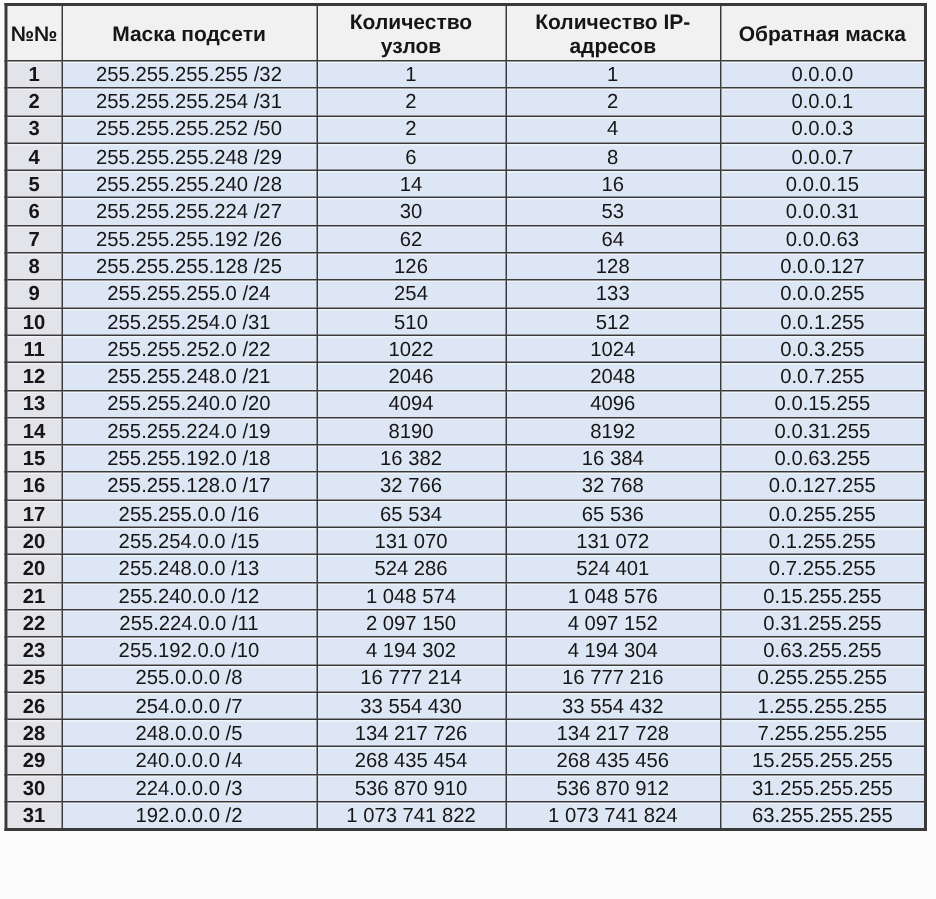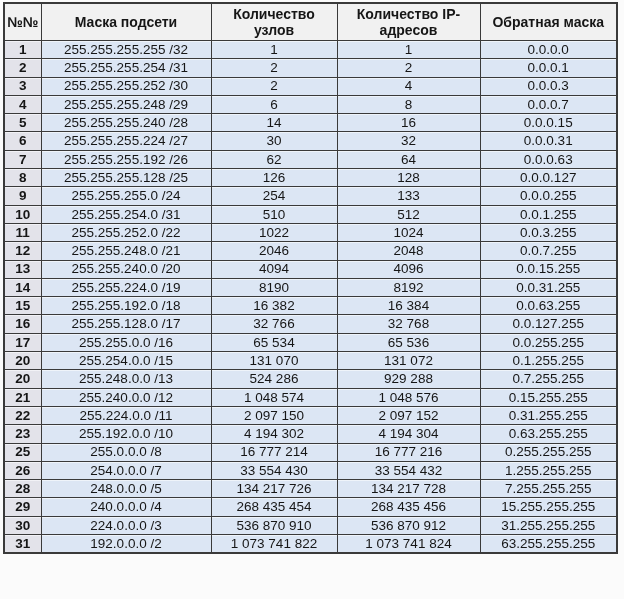--- a/index.html
+++ b/index.html
@@ -89,21 +89,21 @@
         </tr>
         <tr>
           <td class="numcol">2</td>
           <td>255.255.255.254 /31</td>
           <td>2</td>
           <td>2</td>
           <td>0.0.0.1</td>
         </tr>
         <tr>
           <td class="numcol">3</td>
-          <td>255.255.255.252 /30</td>
+          <td>255.255.255.252 /50</td>
           <td>2</td>
           <td>4</td>
           <td>0.0.0.3</td>
         </tr>
         <tr>
           <td class="numcol">4</td>
           <td>255.255.255.248 /29</td>
           <td>6</td>
           <td>8</td>
           <td>0.0.0.7</td>
@@ -112,21 +112,21 @@
           <td class="numcol">5</td>
           <td>255.255.255.240 /28</td>
           <td>14</td>
           <td>16</td>
           <td>0.0.0.15</td>
         </tr>
         <tr>
           <td class="numcol">6</td>
           <td>255.255.255.224 /27</td>
           <td>30</td>
-          <td>32</td>
+          <td>53</td>
           <td>0.0.0.31</td>
         </tr>
         <tr>
           <td class="numcol">7</td>
           <td>255.255.255.192 /26</td>
           <td>62</td>
           <td>64</td>
           <td>0.0.0.63</td>
         </tr>
         <tr>
@@ -203,35 +203,35 @@
           <td class="numcol">20</td>
           <td>255.254.0.0 /15</td>
           <td>131 070</td>
           <td>131 072</td>
           <td>0.1.255.255</td>
         </tr>
         <tr>
           <td class="numcol">20</td>
           <td>255.248.0.0 /13</td>
           <td>524 286</td>
-          <td>929 288</td>
+          <td>524 401</td>
           <td>0.7.255.255</td>
         </tr>
         <tr>
           <td class="numcol">21</td>
           <td>255.240.0.0 /12</td>
           <td>1 048 574</td>
           <td>1 048 576</td>
           <td>0.15.255.255</td>
         </tr>
         <tr>
           <td class="numcol">22</td>
           <td>255.224.0.0 /11</td>
           <td>2 097 150</td>
-          <td>2 097 152</td>
+          <td>4 097 152</td>
           <td>0.31.255.255</td>
         </tr>
         <tr>
           <td class="numcol">23</td>
           <td>255.192.0.0 /10</td>
           <td>4 194 302</td>
           <td>4 194 304</td>
           <td>0.63.255.255</td>
         </tr>
         <tr>

